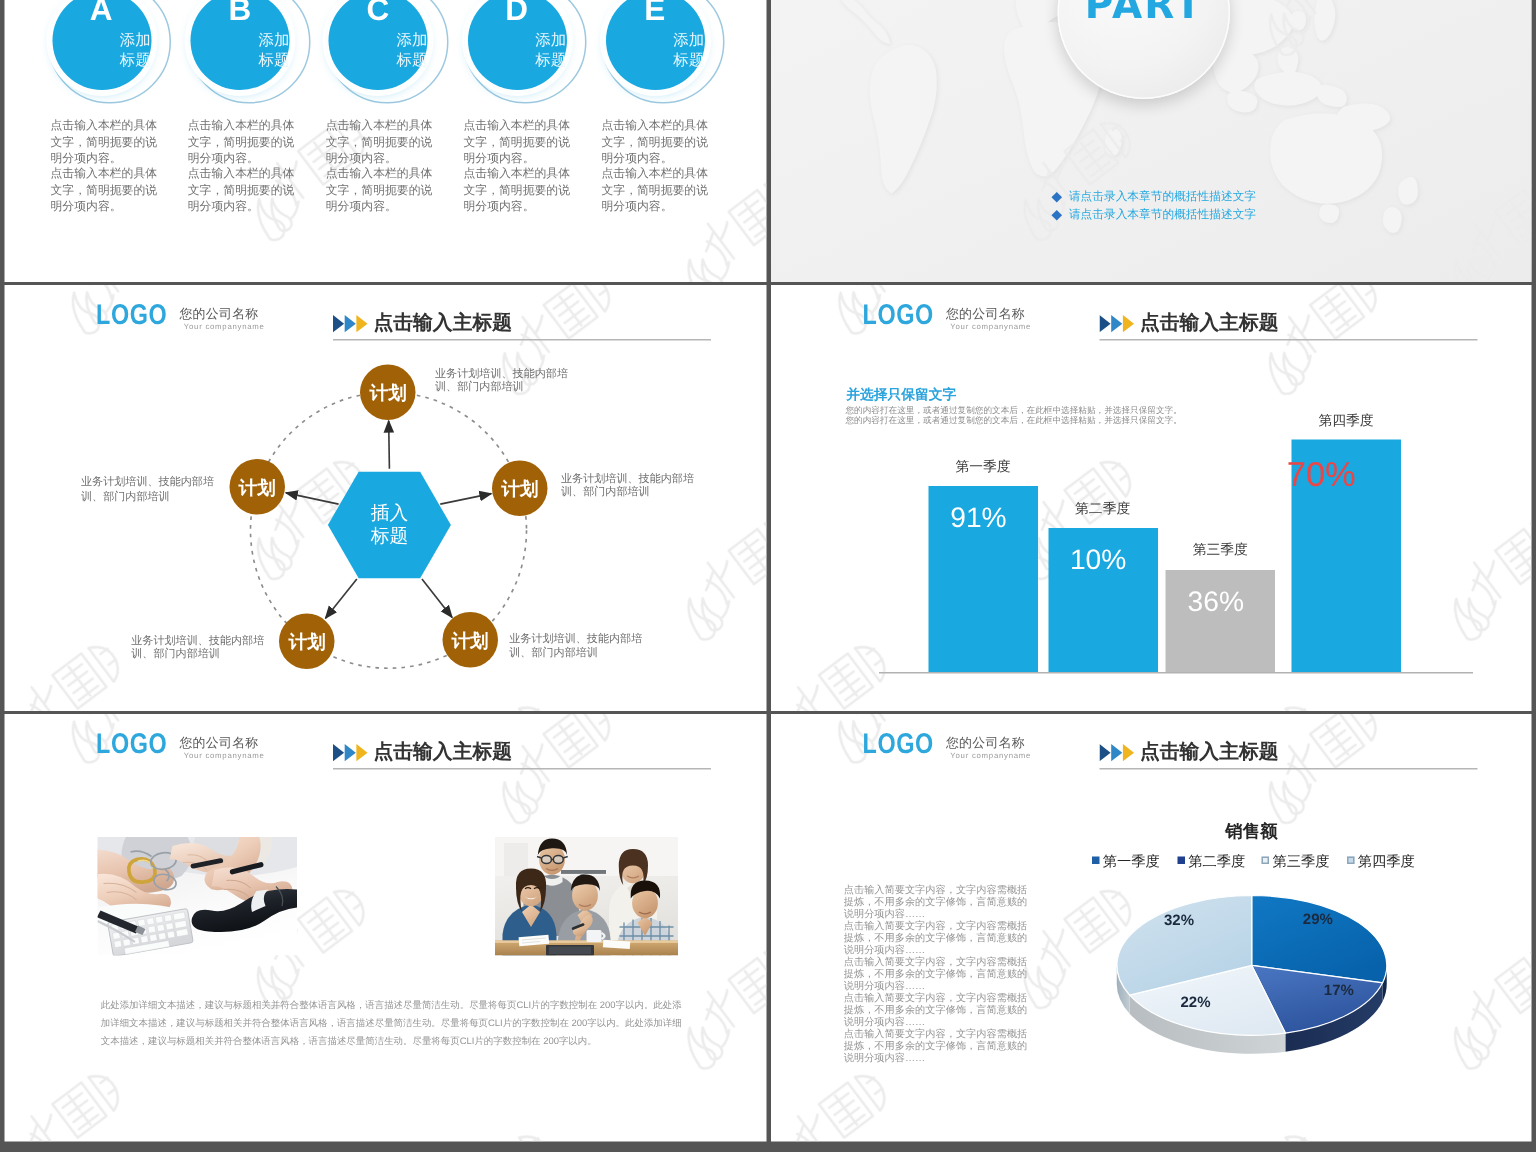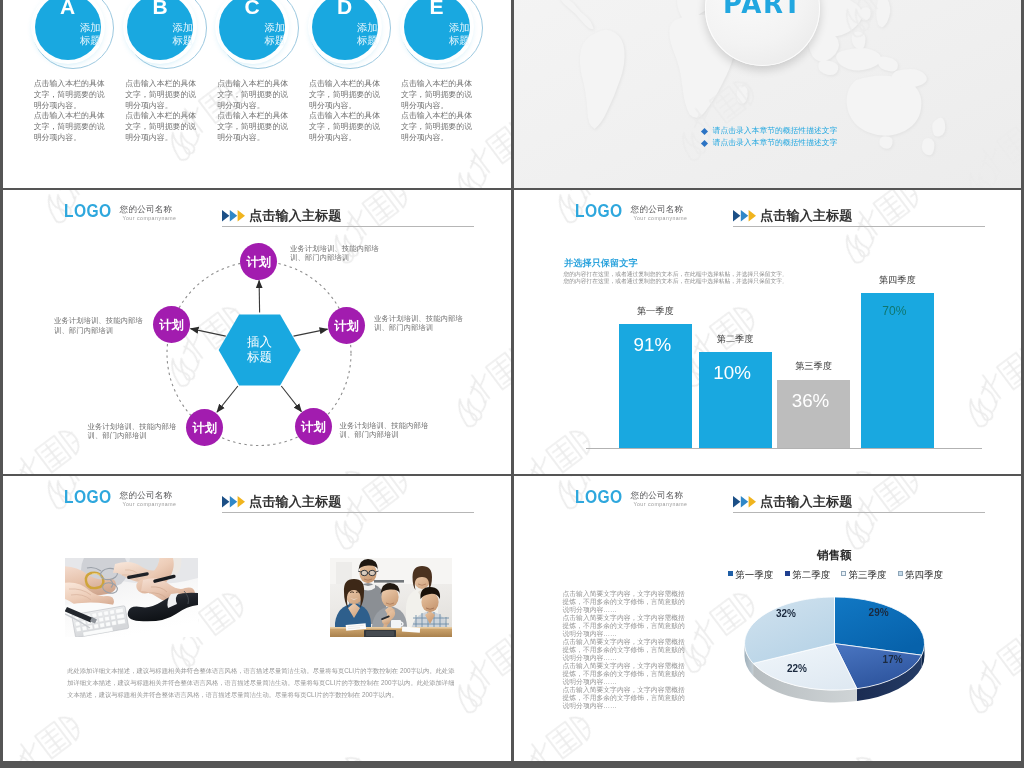--- a/index.html
+++ b/index.html
@@ -41,21 +41,21 @@
 .sec-circle{position:absolute;border-radius:50%;
   background:radial-gradient(circle at 38% 30%,#fbfbfb 0%,#f3f3f3 55%,#e6e6e6 100%);
   box-shadow:0 4px 10px rgba(0,0,0,.16), inset 0 0 0 1px rgba(255,255,255,.8);}
 .sec-part{position:absolute;width:100%;text-align:center;color:#22a7e0;font-weight:bold;font-family:"DejaVu Sans",sans-serif;}
 .sec-num{position:absolute;width:100%;text-align:center;color:#22a7e0;font-weight:bold;font-family:"DejaVu Sans",sans-serif;}
 .sec-h{position:absolute;color:#22a7e0;font-weight:bold;}
 .sec-b{position:absolute;color:#22a7e0;}
 .dia{display:inline-block;width:5px;height:5px;background:#2b73c4;transform:rotate(45deg);margin-right:6px;vertical-align:middle;}
 
 
-.node{position:absolute;border-radius:50%;background:#a21caf;color:#fff;text-align:center;font-weight:bold;}
+.node{position:absolute;border-radius:50%;background:#a16207;color:#fff;text-align:center;font-weight:bold;}
 .ncap{position:absolute;color:#6f6f6f;line-height:1.5;}
 </style>
 </head>
 <body>
 
 <div id="root">
 <div class="slide s1">
   <svg class="wm" width="508" height="224" viewBox="0 0 508 224" style="left:0;top:0;opacity:0.95">
    <defs>
           <pattern id="wmp1" width="205" height="205" patternUnits="userSpaceOnUse" patternTransform="rotate(-37) translate(22,18)">
@@ -311,21 +311,21 @@
    <div style="position:absolute;left:181.6px;top:174.2px;width:73px;text-align:center;font-size:18.8px;color:#fff;line-height:1;font-family:'Liberation Sans',sans-serif;">10%</div>
   </div>
   <div>
    <div style="position:absolute;left:263.0px;top:172.2px;width:73px;text-align:center;font-size:9.2px;color:#3a3a3a;line-height:1;">第三季度</div>
    <div style="position:absolute;left:263.0px;top:189.7px;width:73px;height:67.9px;background:#bdbdbd;"></div>
    <div style="position:absolute;left:260.0px;top:201.7px;width:73px;text-align:center;font-size:18.8px;color:#fff;line-height:1;font-family:'Liberation Sans',sans-serif;">36%</div>
   </div>
   <div>
    <div style="position:absolute;left:346.8px;top:85.8px;width:73px;text-align:center;font-size:9.2px;color:#3a3a3a;line-height:1;">第四季度</div>
    <div style="position:absolute;left:346.8px;top:103.3px;width:73px;height:154.3px;background:#19a8e0;"></div>
-   <div style="position:absolute;left:343.8px;top:115.3px;width:73px;text-align:center;font-size:12px;color:#0f766e;line-height:1;font-family:'Liberation Sans',sans-serif;">70%</div>
+   <div style="position:absolute;left:343.8px;top:115.3px;width:73px;font-size:23px;color:#ef4444;line-height:1;font-family:'Liberation Sans',sans-serif;">70%</div>
   </div>
  </div>
 <div class="slide s5">
   <svg class="wm" width="508" height="285" viewBox="0 0 508 285" style="left:0;top:0;opacity:0.95">
    <defs>
           <pattern id="wmp5" width="205" height="205" patternUnits="userSpaceOnUse" patternTransform="rotate(-37) translate(22,18)">
     <g stroke="#ebebeb" stroke-width="1.7" fill="none" stroke-linejoin="round" stroke-linecap="round">
      <path d="M2 37 q1 -16 10 -23 q-5 11 0 17 q5 7 0 10.5 q-3 3 -7 1 q-4 -2 -3 -5 Z"></path>
      <path d="M11 38 q1 -13 8 -19 q-3 8 0 13.5 q3 5 0 8 q-2.5 2.2 -5.5 0.6 q-3 -1.5 -2.5 -3 Z"></path>
      <path d="M24 16 q6 -3 11 -7 M28.5 11 q6 11 1 21 M36 2 l0 29 M36 16 q7 -3 11 -7 M32 31 q-5 5 -10 6"></path>

